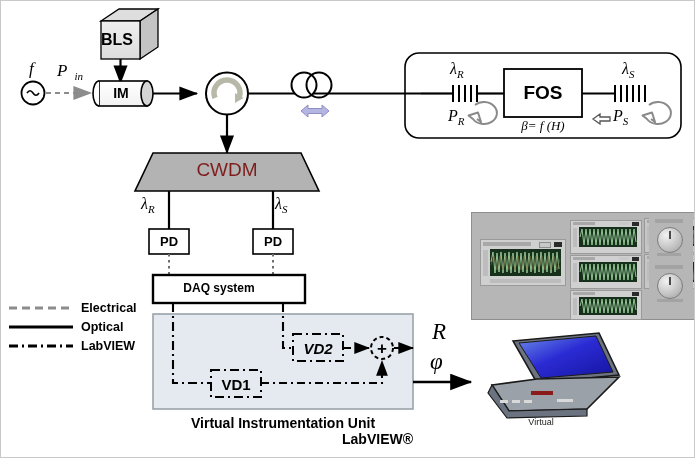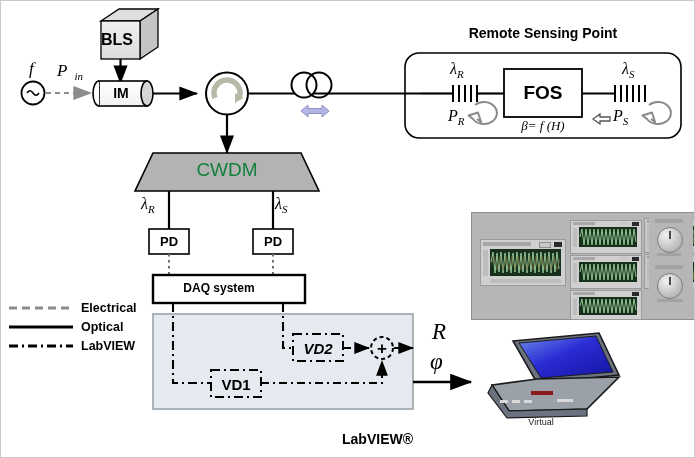--- a/index.html
+++ b/index.html
@@ -283,61 +283,61 @@
   <div class="lbl bold" style="left:100px;top:30px;width:39px;font-size:16px;">BLS</div>
 
   <div class="lbl mathi" style="left:28px;top:58px;font-size:17px;">f</div>
 
   <div class="lbl" style="left:56px;top:60px;font-size:17px;">
     <span class="mathi">P</span><sub class="mathi" style="font-size:11px;margin-left:7px;">in</sub>
   </div>
 
   <div class="lbl bold" style="left:98px;top:84px;width:44px;text-align:center;font-size:14px;">IM</div>
 
-  <div class="lbl bold" style="left:404px;top:24px;width:276px;text-align:center;font-size:14px;">Remote Sensing Point</div>
 
   <div class="lbl" style="left:449px;top:59px;font-size:16px;">
     <span class="mathi">λ</span><sub class="mathi" style="font-size:11px;">R</sub>
   </div>
   <div class="lbl" style="left:447px;top:106px;font-size:16px;">
     <span class="mathi">P</span><sub class="mathi" style="font-size:11px;">R</sub>
   </div>
 
   <div class="lbl bold" style="left:503px;top:81px;width:78px;text-align:center;font-size:19px;">FOS</div>
 
   <div class="lbl mathi" style="left:503px;top:117px;width:78px;text-align:center;font-size:13px;">β= f (H)</div>
 
   <div class="lbl" style="left:621px;top:59px;font-size:16px;">
     <span class="mathi">λ</span><sub class="mathi" style="font-size:11px;">S</sub>
   </div>
   <div class="lbl" style="left:612px;top:106px;font-size:16px;">
     <span class="mathi">P</span><sub class="mathi" style="font-size:11px;">S</sub>
   </div>
 
-  <div class="lbl" style="left:152px;top:158px;width:148px;text-align:center;font-size:19px;color:#15803d;">CWDM</div>
+  <div class="lbl" style="left:152px;top:158px;width:148px;text-align:center;font-size:19px;color:#7f1d1d;">CWDM</div>
 
   <div class="lbl" style="left:140px;top:194px;font-size:16px;">
     <span class="mathi">λ</span><sub class="mathi" style="font-size:11px;">R</sub>
   </div>
   <div class="lbl" style="left:274px;top:194px;font-size:16px;">
     <span class="mathi">λ</span><sub class="mathi" style="font-size:11px;">S</sub>
   </div>
 
   <div class="lbl bold" style="left:148px;top:233px;width:40px;text-align:center;font-size:13px;">PD</div>
   <div class="lbl bold" style="left:252px;top:233px;width:40px;text-align:center;font-size:13px;">PD</div>
 
   <div class="lbl bold" style="left:152px;top:280px;width:132px;text-align:center;font-size:12px;">DAQ system</div>
 
   <div class="lbl bold" style="left:292px;top:339px;width:50px;text-align:center;font-size:15px;font-style:italic;">VD2</div>
   <div class="lbl bold" style="left:210px;top:375px;width:50px;text-align:center;font-size:15px;">VD1</div>
   <div class="lbl bold" style="left:370px;top:338px;width:22px;text-align:center;font-size:17px;">+</div>
 
   <div class="lbl mathi" style="left:431px;top:318px;font-size:23px;">R</div>
   <div class="lbl mathi" style="left:429px;top:348px;font-size:23px;">φ</div>
 
+  <div class="lbl bold" style="left:152px;top:414px;width:260px;text-align:center;font-size:14px;">Virtual Instrumentation Unit</div>
   <div class="lbl bold" style="left:152px;top:430px;width:260px;text-align:right;font-size:14px;">LabVIEW®</div>
 
   <div class="lbl bold" style="left:80px;top:300px;font-size:12.5px;">Electrical</div>
   <div class="lbl bold" style="left:80px;top:319px;font-size:12.5px;">Optical</div>
   <div class="lbl bold" style="left:80px;top:338px;font-size:12.5px;">LabVIEW</div>
 
   <div class="lbl" style="left:500px;top:416px;width:80px;text-align:center;font-size:9px;color:#222;">Virtual</div>
 
 </div>
 

